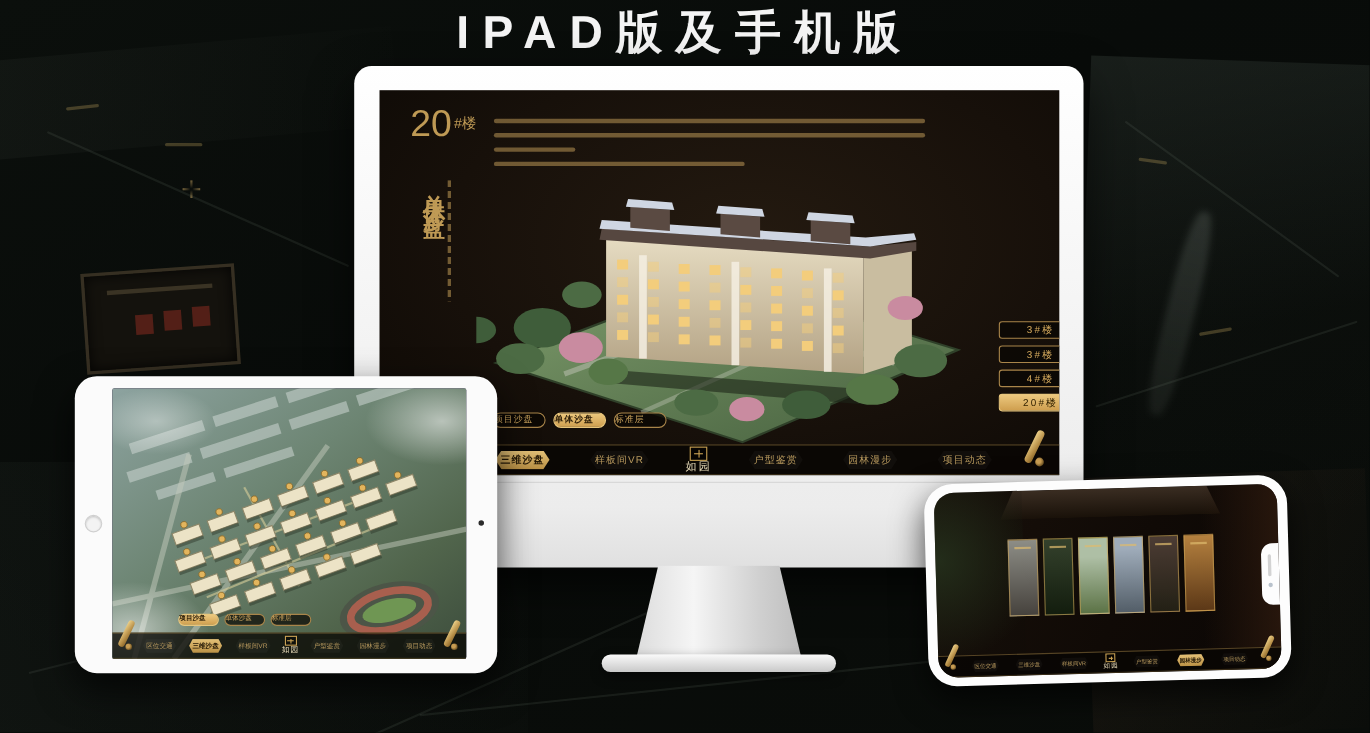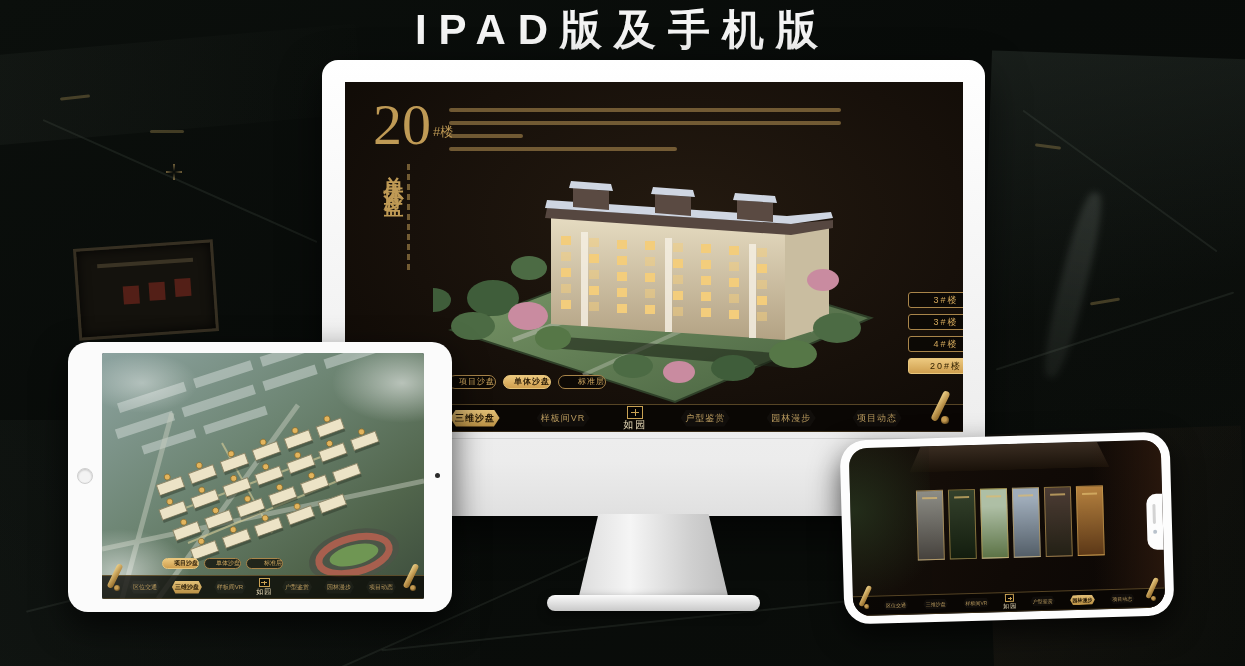--- a/index.html
+++ b/index.html
@@ -62,40 +62,40 @@
   .seal { margin:0 auto 1px auto; border:1px solid #c9a153; background:rgba(0,0,0,.4); position:relative; }
   .seal::before { content:""; position:absolute; left:20%; right:20%; top:45%; height:1px; background:#c9a153; }
   .seal::after { content:""; position:absolute; left:48%; top:20%; bottom:15%; width:1px; background:#c9a153; }
   .logo-text { color:#e9dcba; letter-spacing:2px; }
   .scroll-icon { position:relative; width:12px; }
   .scroll-icon .bar { position:absolute; left:2px; top:-14px; width:7px; height:32px; border-radius:4px;
       background:linear-gradient(100deg,#f0d48c,#b9914a 60%,#8a6527); transform:rotate(26deg); display:block; }
   .scroll-icon .cap { position:absolute; left:6px; top:12px; width:8px; height:8px; border-radius:50%;
       background:radial-gradient(circle at 40% 40%, #c79c52 30%, #6e5222 70%); display:block; }
   .subtab { border:1px solid #a9854a; border-radius:8px; background:rgba(10,7,3,.7);
-      color:#cfa75f; text-align:right; cursor:pointer; white-space:nowrap; }
+      color:#cfa75f; text-align:left; cursor:pointer; white-space:nowrap; }
   .subtab.active { background:linear-gradient(#ecc87e,#cf9f4f); color:#2b1d08; border-color:#e8c67c; font-weight:bold; }
 
   
   .monitor-body { position:absolute; left:322px; top:60px; width:663px; height:456px;
       background:linear-gradient(#ffffff,#ececec 88%,#e0e0e0); border-radius:16px;
       box-shadow:0 16px 40px rgba(0,0,0,.65); }
   .monitor-screen { position:absolute; left:23px; top:22px; width:618px; height:350px;
       background:radial-gradient(ellipse at 55% 40%, #241a10 0%, #17100a 58%, #0d0905 100%);
       overflow:hidden; }
   .monitor-seam { position:absolute; left:23px; top:378px; width:618px; height:1px; background:#d5d5d5; }
   .monitor-stand { position:absolute; left:577px; top:514px; width:153px; height:84px;
       background:linear-gradient(90deg,#dcdcdc,#f5f5f5 35%,#cfcfcf 75%,#bdbdbd);
       clip-path:polygon(14% 0, 86% 0, 99% 100%, 1% 100%); }
   .monitor-base { position:absolute; left:547px; top:595px; width:213px; height:16px; border-radius:8px;
       background:linear-gradient(#fafafa,#c8c8c8); box-shadow:0 4px 10px rgba(0,0,0,.5); }
 
   
   .hero { position:absolute; left:28px; top:14px; }
-  .hero-number { font-family:Liberation Serif, serif; font-size:58px; color:#bf9a55; line-height:1; display:inline-block; }
+  .hero-number { font-family:Liberation Sans, sans-serif; font-size:34px; color:#bf9a55; line-height:1; display:inline-block; }
   .hero-suffix { font-size:13px; color:#bf9a55; display:inline-block; vertical-align:8px; margin-left:2px; }
   .hero-vert { position:absolute; left:36px; top:78px; writing-mode:vertical-rl; font-size:20px;
       letter-spacing:7px; color:#bf9a55; font-weight:bold; }
   .hero-vert-sub { position:absolute; left:62px; top:82px; width:3px; height:110px;
       background:repeating-linear-gradient(rgba(191,154,85,.55) 0 6px, transparent 6px 10px); }
   .para { position:absolute; left:104px; top:26px; }
   .para i { display:block; height:4px; background:rgba(185,150,85,.55); border-radius:2px; margin-bottom:9px; }
   .para i:nth-child(1){ width:392px; } .para i:nth-child(2){ width:392px; }
   .para i:nth-child(3){ width:74px; }  .para i:nth-child(4){ width:228px; }
   .bld-buttons { position:absolute; left:531px; top:210px; width:76px; }

